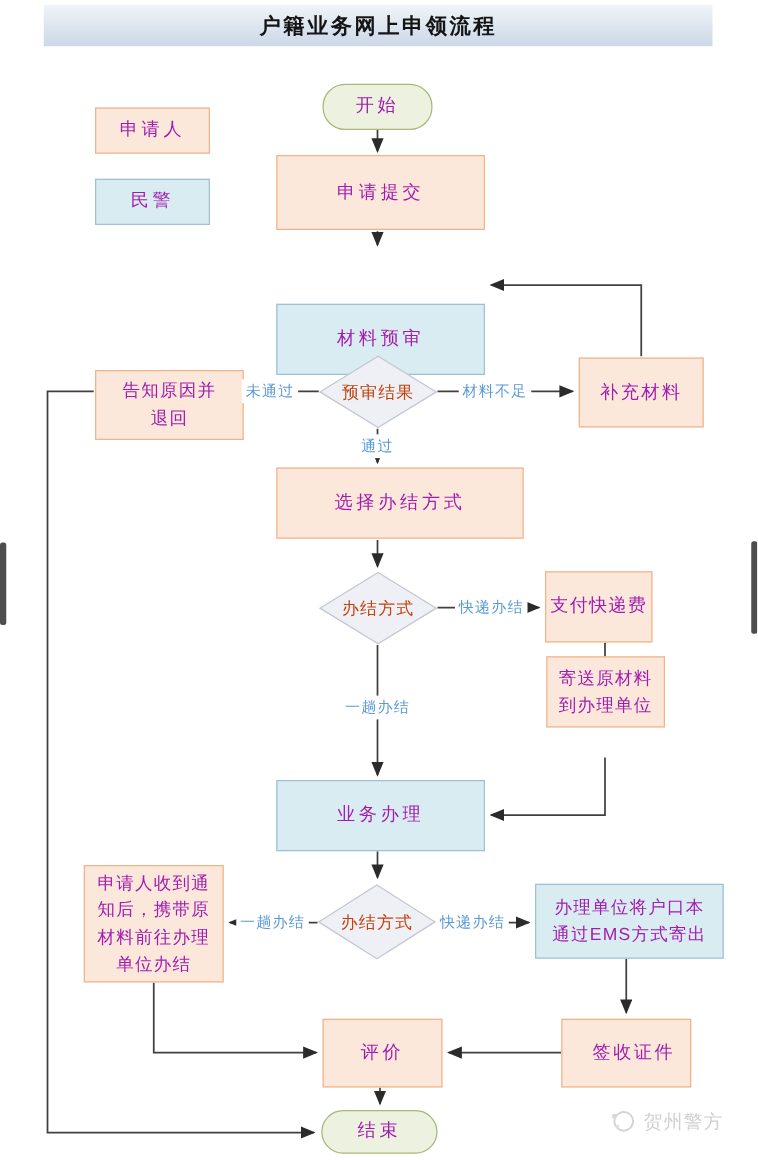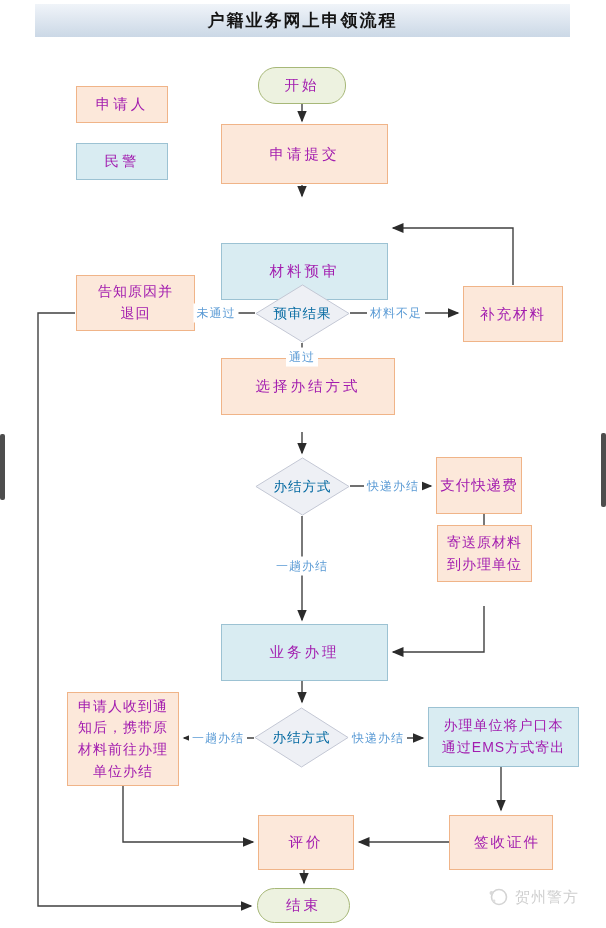--- a/index.html
+++ b/index.html
@@ -18,21 +18,21 @@
     text-align:center;font-size:14.5px;color:#a21caf;letter-spacing:3px;line-height:1.55;
     border:1.4px solid transparent;}
   .peach{background:#fce8da;border-color:#f0b488;}
   .blue{background:#d9ecf2;border-color:#9cc2d3;}
   .terminal{background:#edf2e0;border-color:#a7b878;border-radius:18px;}
   .multiline{letter-spacing:1px;font-size:14px;}
 
   
   .diamond{position:absolute;display:flex;align-items:center;justify-content:center;}
   .diamond svg{position:absolute;inset:0;width:100%;height:100%;}
-  .diamond span{position:relative;font-size:13.5px;letter-spacing:1px;color:#0369a1;}
+  .diamond span{position:relative;font-size:13.5px;letter-spacing:1px;color:#c2410c;}
 
   
   .elabel{position:absolute;transform:translate(-50%,-50%);background:#ffffff;
     padding:1px 3px;font-size:12px;color:#5b9bd5;letter-spacing:1px;white-space:nowrap;}
 
   
   #wires{position:absolute;left:0;top:0;width:606px;height:928px;}
   #wires polyline{fill:none;stroke:#404040;stroke-width:1.4;}
 
   
@@ -92,31 +92,31 @@
   <div class="node terminal" style="left:257px;top:888px;width:93px;height:35px;">
     <span>结束</span>
   </div>
 
   <div class="node peach" style="left:221px;top:124px;width:167px;height:60px;">
     <span>申请提交</span>
   </div>
   <div class="node blue" style="left:221px;top:199px;width:167px;height:57px;margin-top:44px;">
     <span>材料预审</span>
   </div>
-  <div class="node peach" style="left:221px;top:358px;width:174px;height:57px;">
+  <div class="node peach" style="left:221px;top:374px;width:198px;height:57px;">
     <span>选择办结方式</span>
   </div>
   <div class="node blue" style="left:221px;top:624px;width:167px;height:57px;">
     <span>业务办理</span>
   </div>
   <div class="node peach" style="left:258px;top:815px;width:96px;height:55px;">
     <span>评价</span>
   </div>
 
-  <div class="node peach multiline" style="left:76px;top:275px;width:119px;height:56px;padding:0 16px;">
+  <div class="node peach multiline" style="left:76px;top:296px;width:119px;height:56px;padding:0 16px;">
     <span>告知原因并退回</span>
   </div>
   <div class="node peach" style="left:463px;top:286px;width:100px;height:56px;letter-spacing:2px;">
     <span>补充材料</span>
   </div>
   <div class="node peach" style="left:436px;top:457px;width:86px;height:57px;letter-spacing:1px;">
     <span>支付快递费</span>
   </div>
   <div class="node peach multiline" style="left:437px;top:525px;width:95px;height:57px;padding:0 8px;">
     <span>寄送原材料到办理单位</span>

